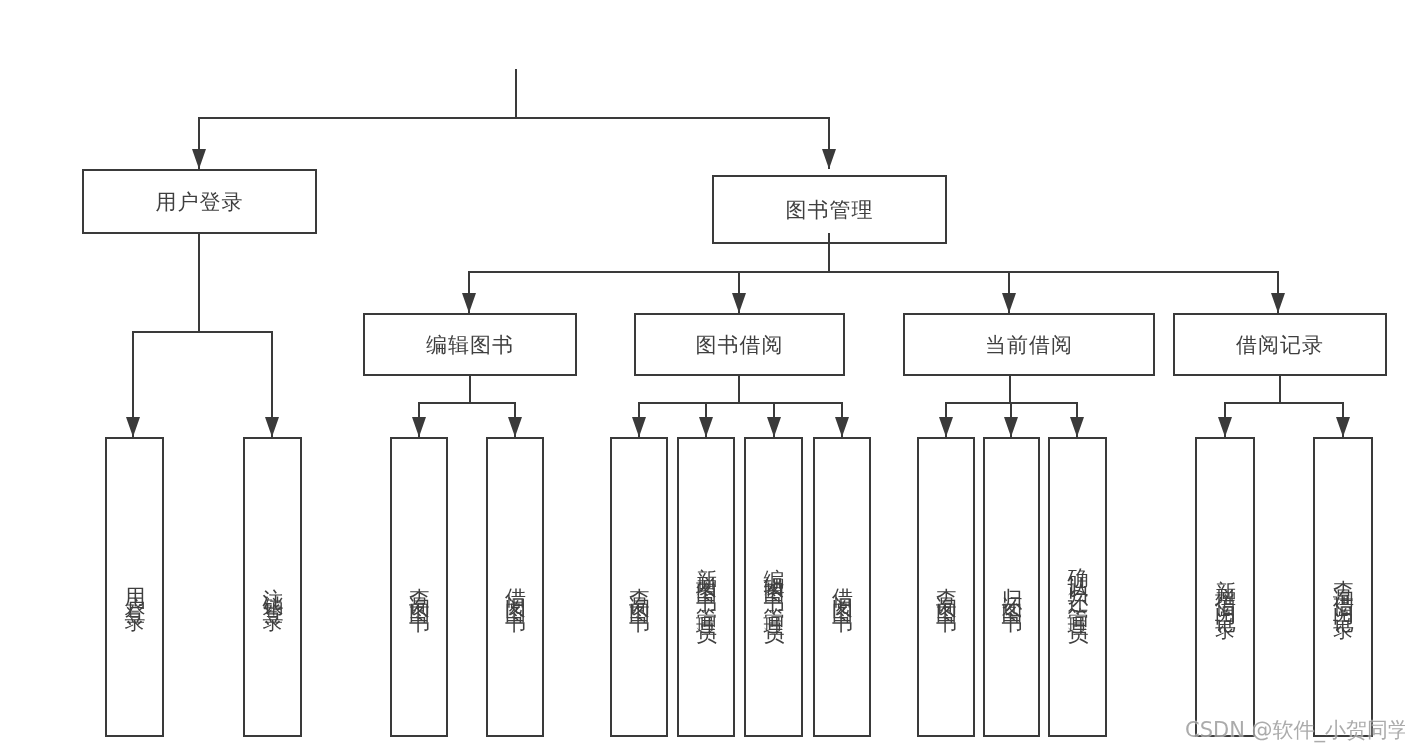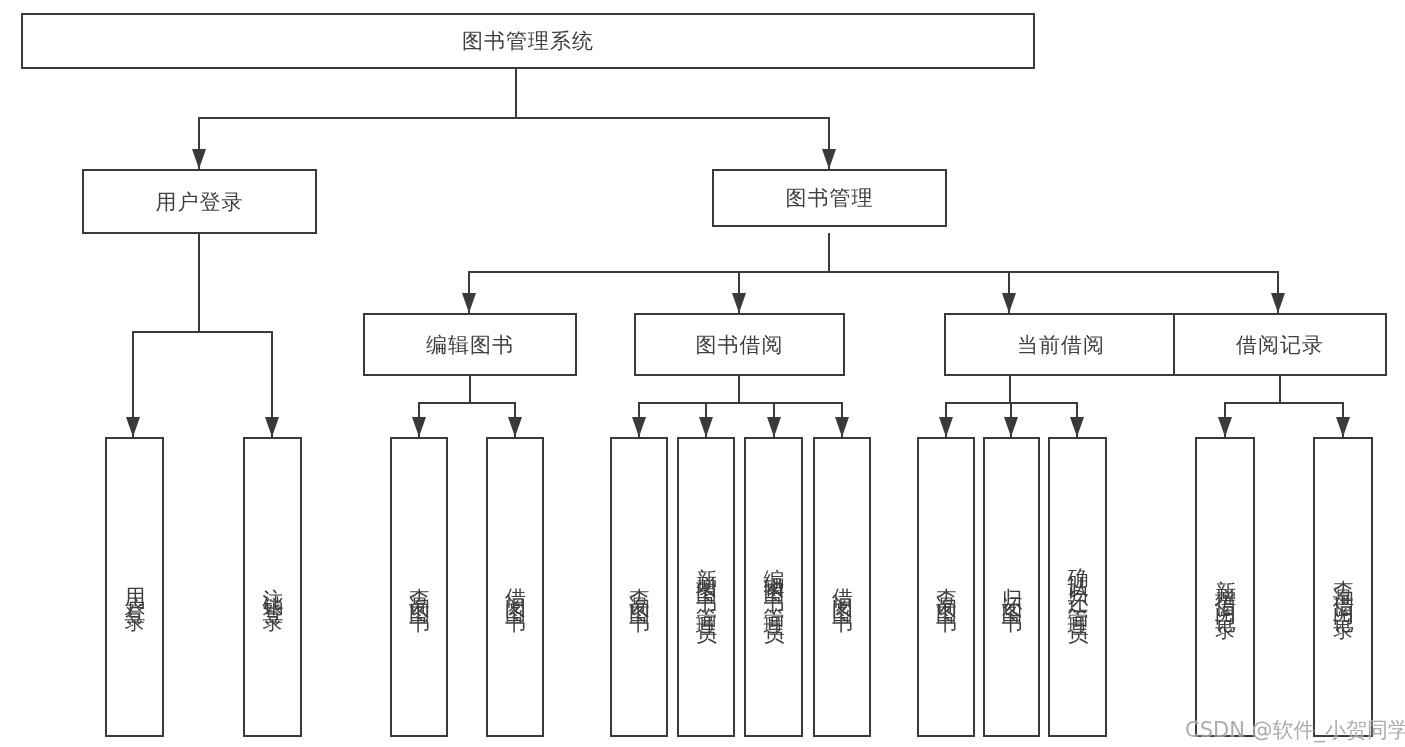--- a/index.html
+++ b/index.html
@@ -38,31 +38,30 @@
     font-size:21px;color:var(--wm);opacity:.85;
     text-shadow:0 0 2px #fff,0 0 1px #fff;
     white-space:nowrap;
   }
 </style>
 </head>
 <body>
 
 <div id="canvas">
 
-  <div class="node h-node" style="left:21px;top:13px;width:1014px;height:56px">图书管理系统</div>
 
   <div class="node h-node" style="left:82px;top:169px;width:235px;height:65px">用户登录</div>
 
-  <div class="node h-node" style="left:712px;top:169px;width:235px;height:58px">图书管理</div>
+  <div class="node h-node" style="left:712px;top:175px;width:235px;height:69px">图书管理</div>
 
   <div class="node h-node" style="left:363px;top:313px;width:214px;height:63px">编辑图书</div>
 
   <div class="node h-node" style="left:634px;top:313px;width:211px;height:63px">图书借阅</div>
 
-  <div class="node h-node" style="left:944px;top:313px;width:234px;height:63px">当前借阅</div>
+  <div class="node h-node" style="left:903px;top:313px;width:252px;height:63px">当前借阅</div>
 
   <div class="node h-node" style="left:1173px;top:313px;width:214px;height:63px">借阅记录</div>
 
   <div class="node v-node" style="left:105px;top:437px;width:59px;height:300px">
     <span class="vtxt">用户登录</span>
   </div>
 
   <div class="node v-node" style="left:243px;top:437px;width:59px;height:300px">
     <span class="vtxt">注销登录</span>
   </div>

